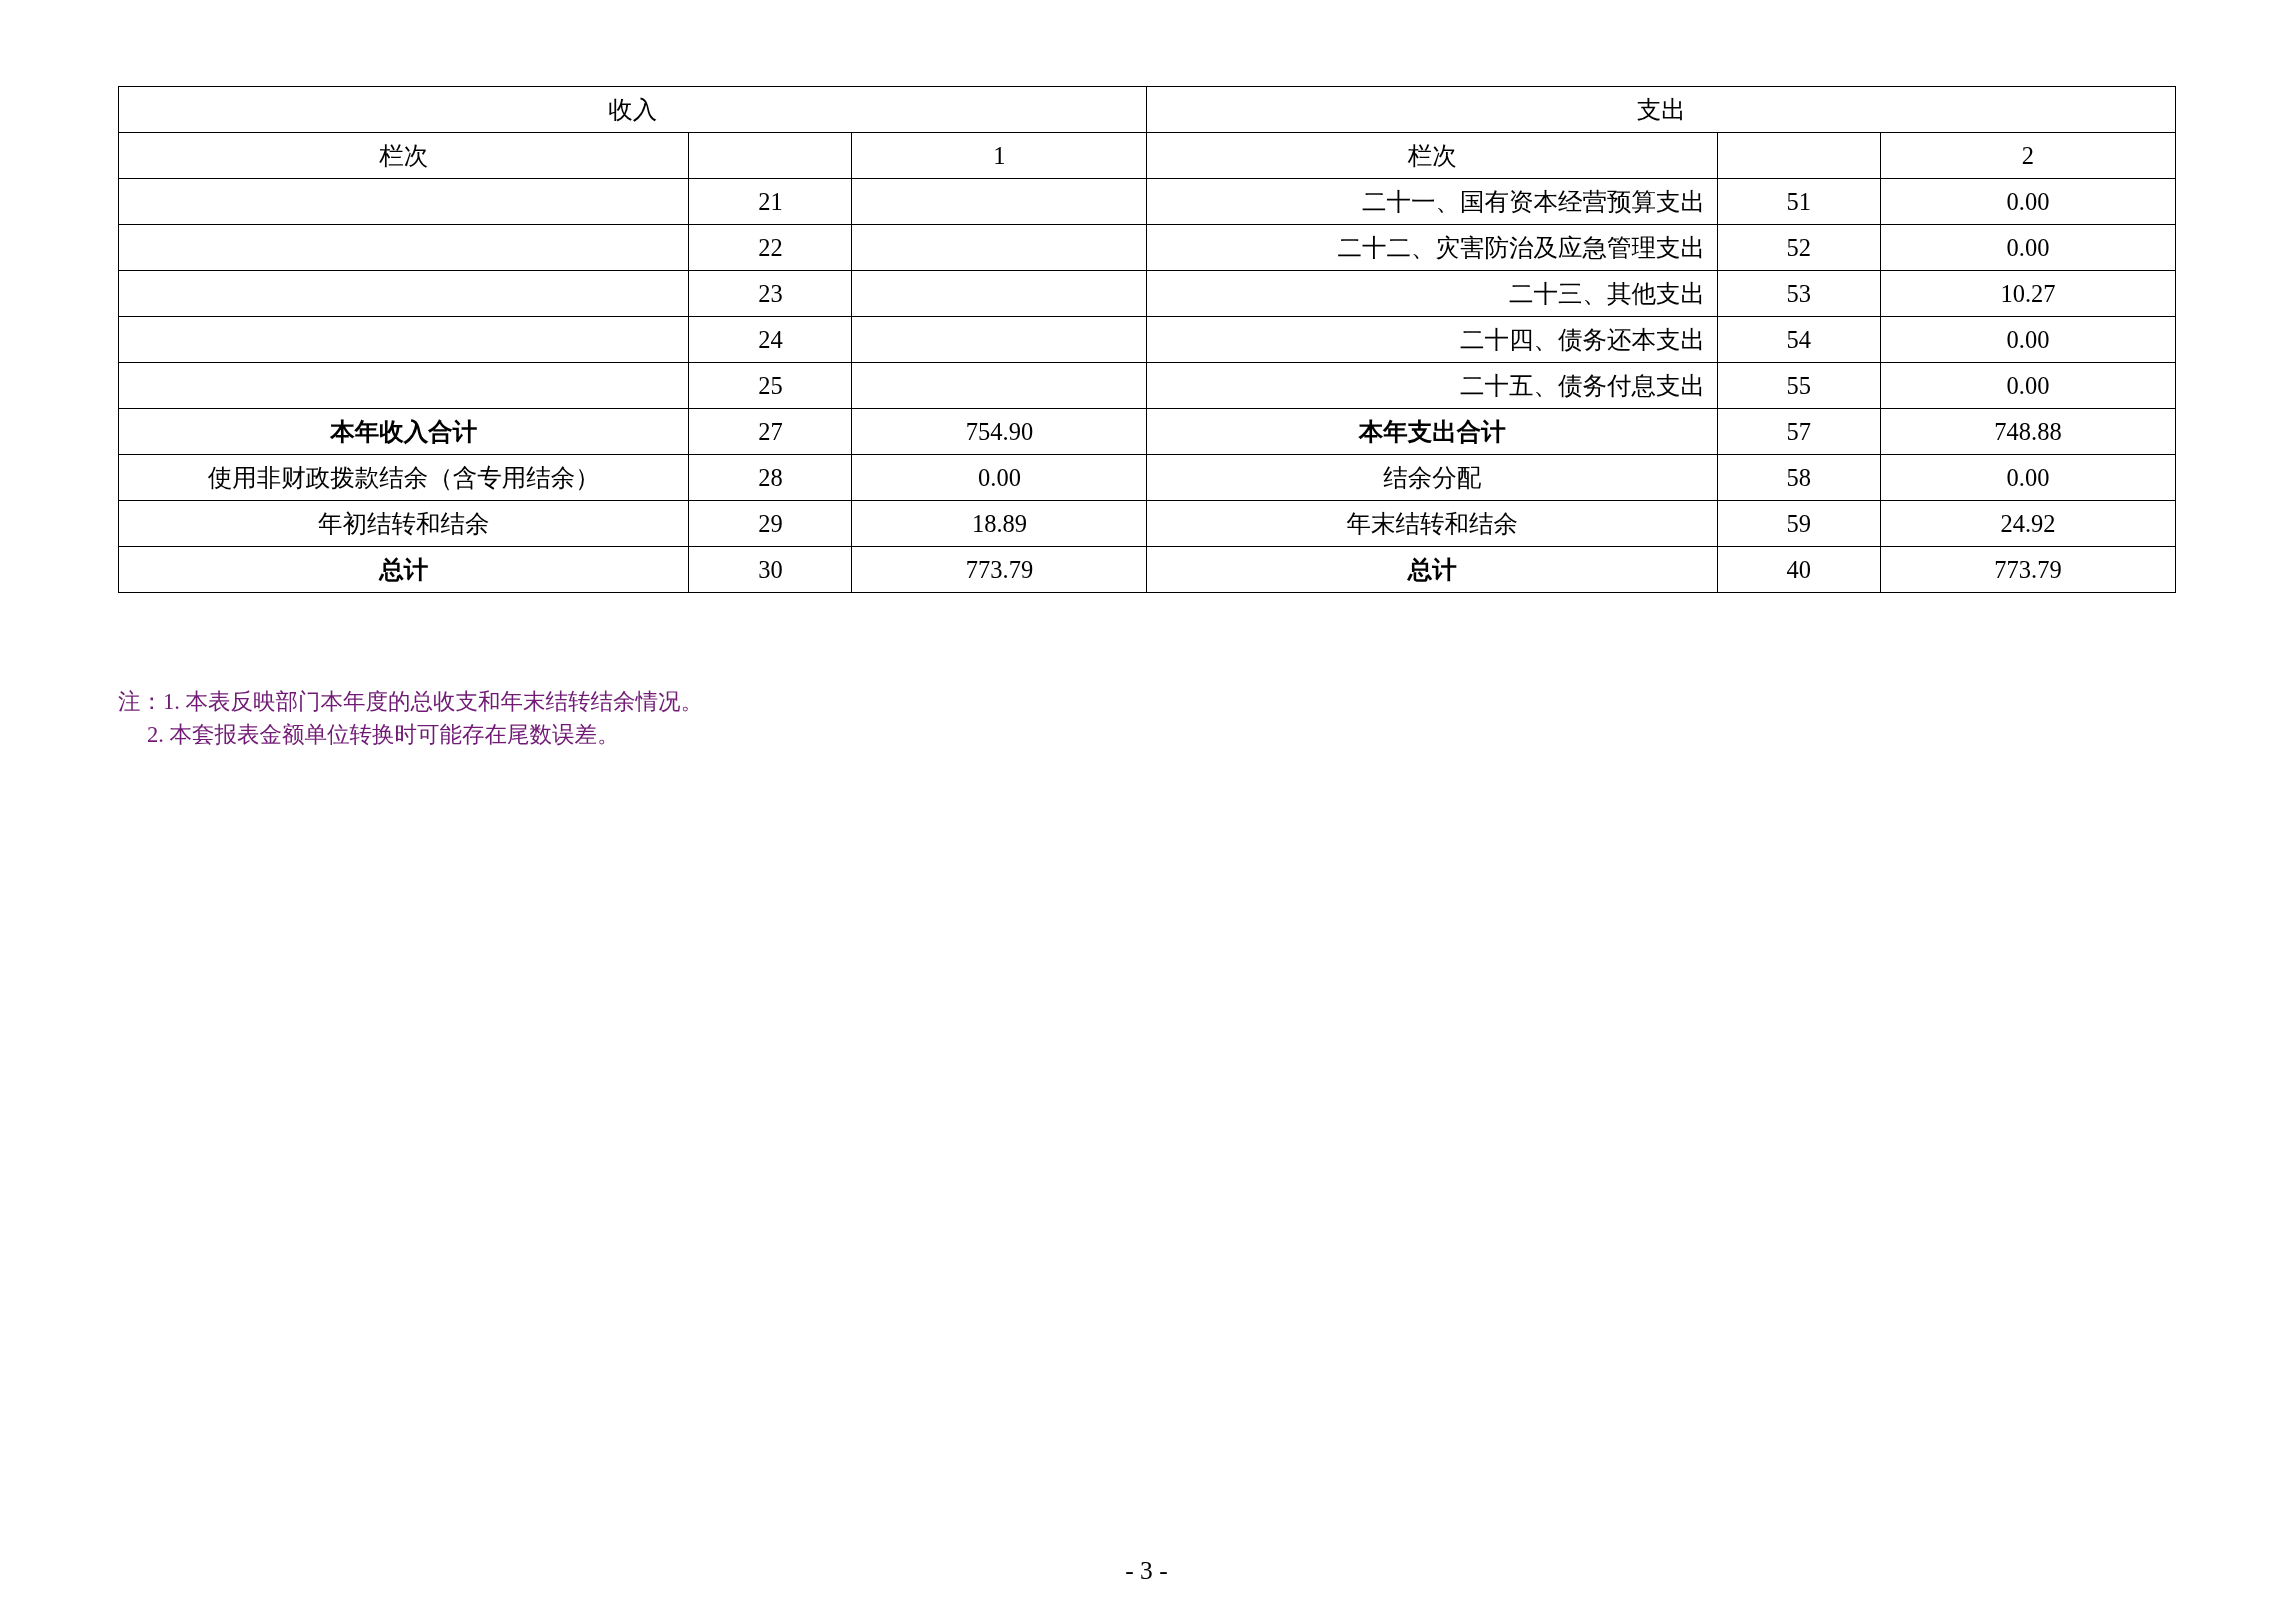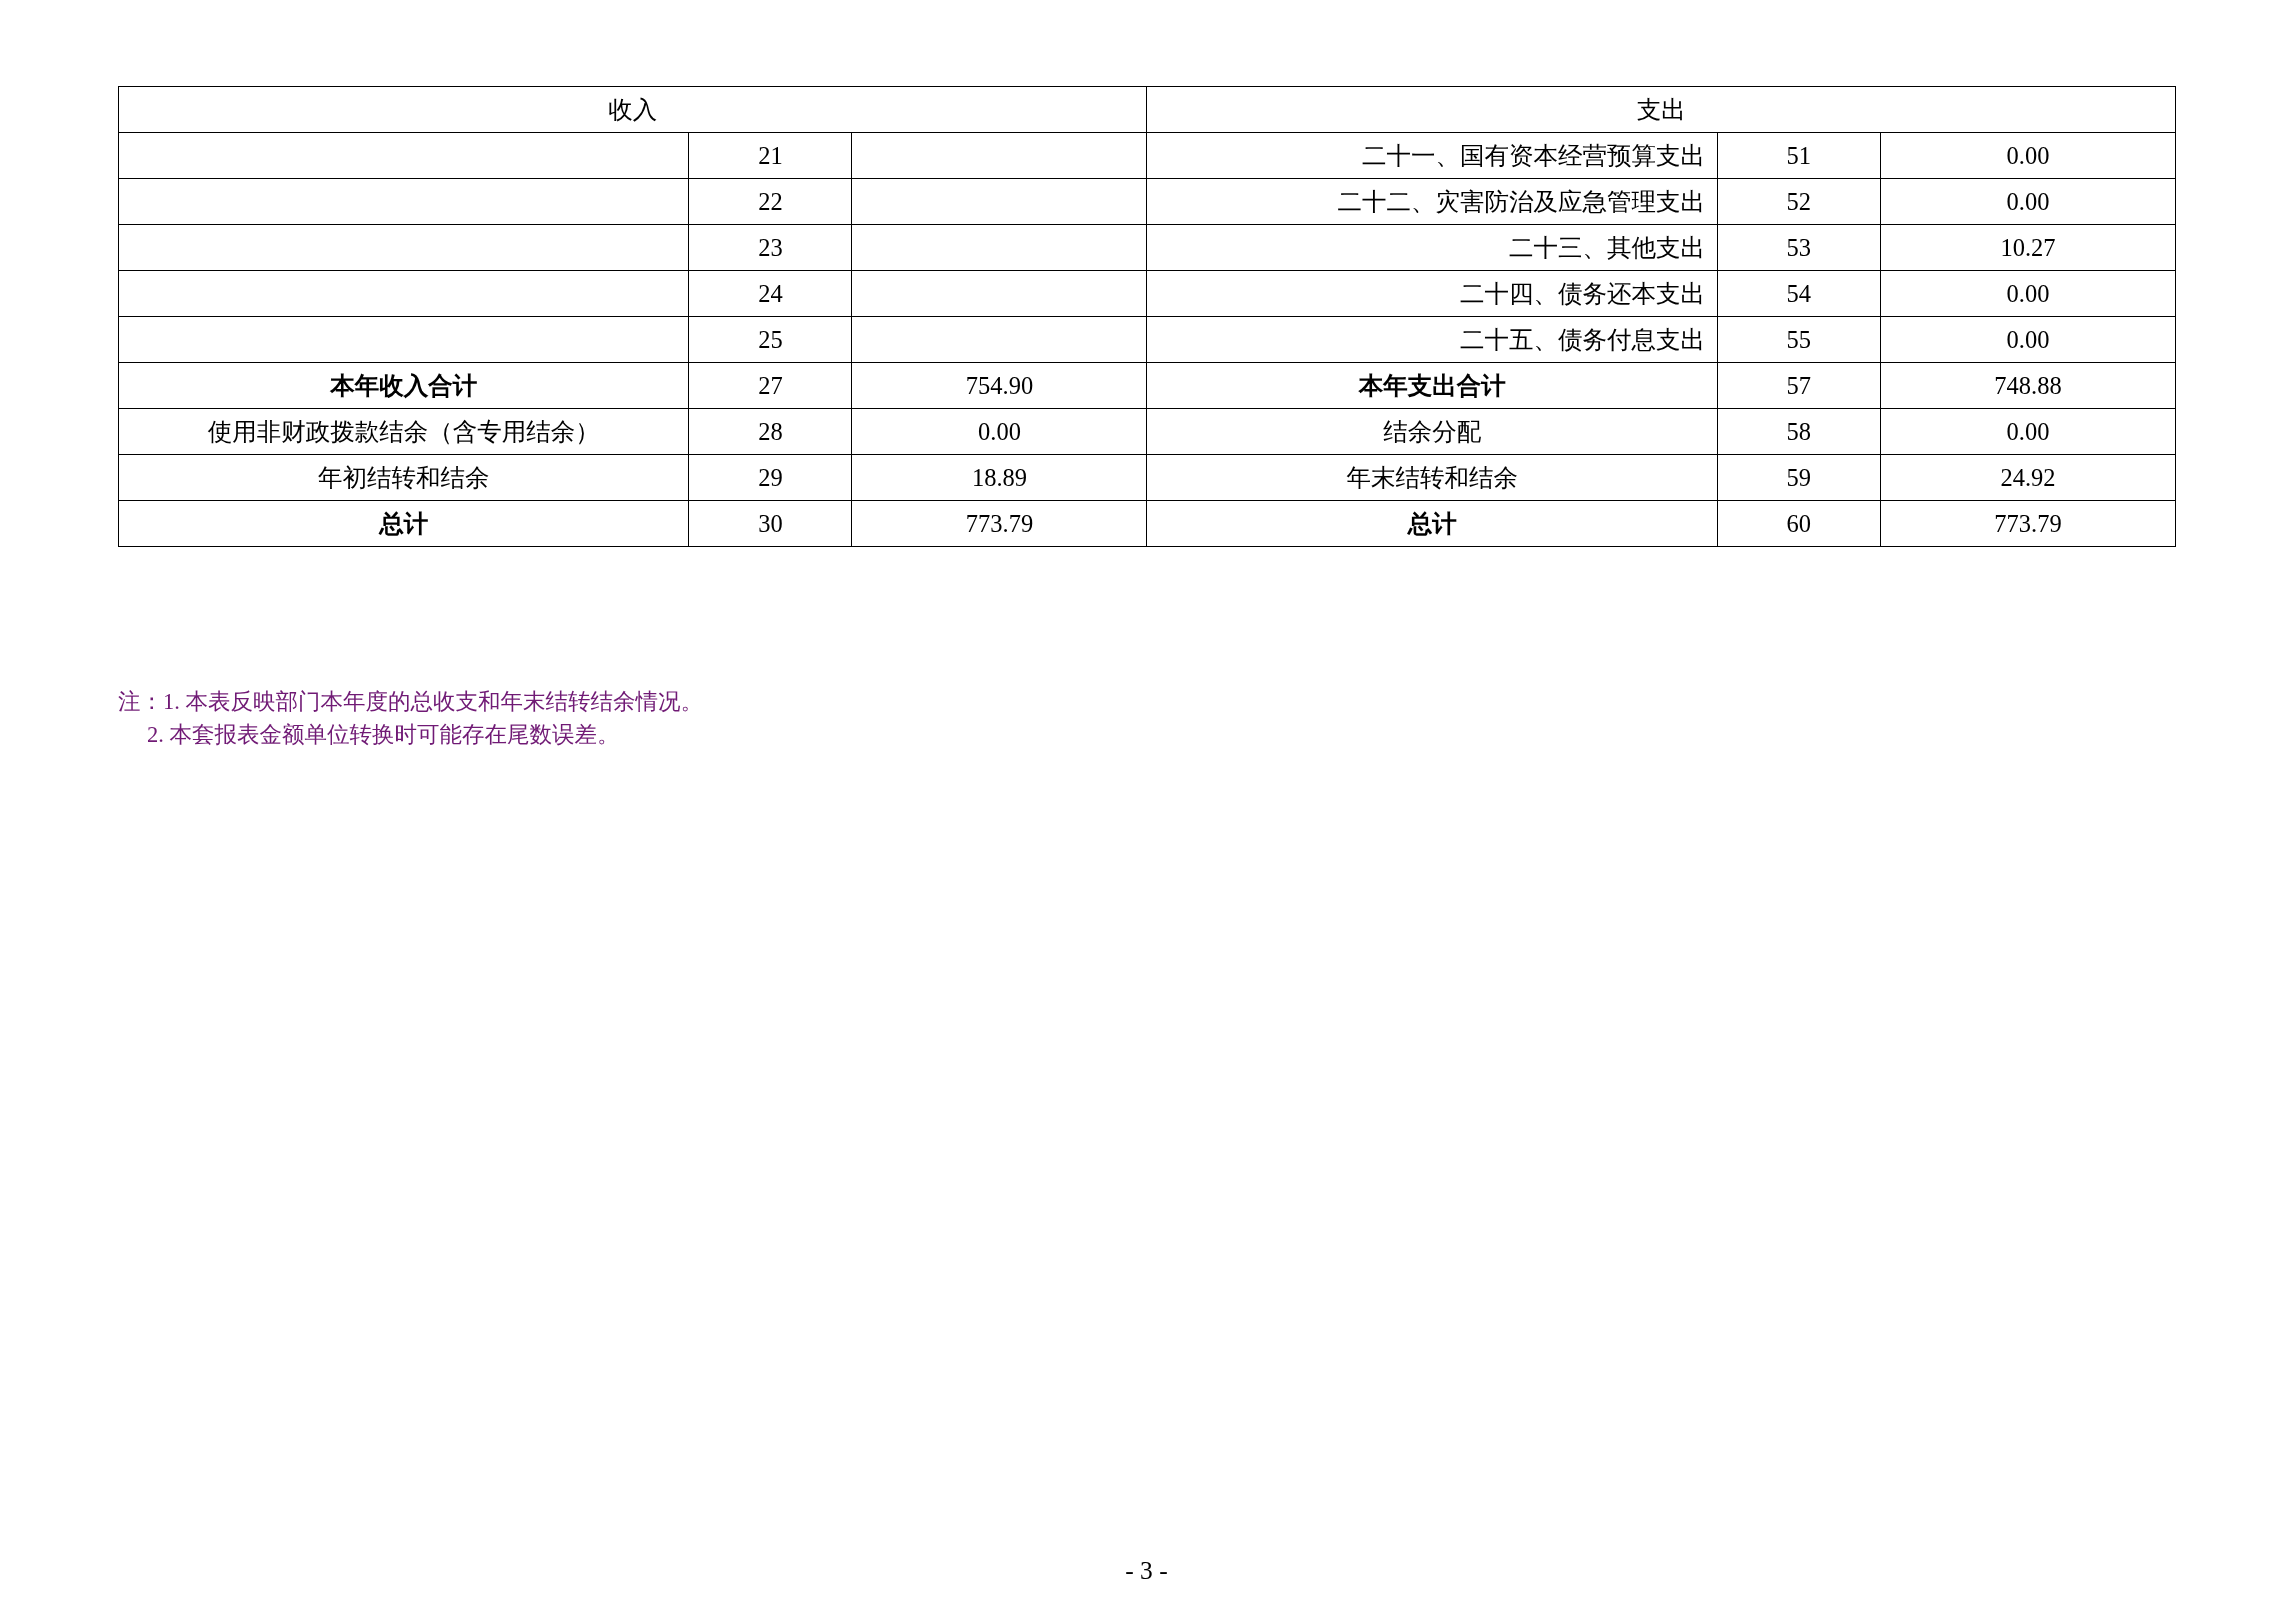--- a/index.html
+++ b/index.html
@@ -86,20 +86,28 @@
           <col class="c-num">
         <col class="c-item">
           <col class="c-line">
           <col class="c-num">
       </colgroup>
       <tbody>
         <tr>
           <td class="c-center" colspan="3">收入</td>
           <td class="c-center" colspan="3">支出</td>
         </tr>
+        <tr>
+          <td class="c-center">栏次</td>
+          <td class="c-center"></td>
+          <td class="c-center">1</td>
+          <td class="c-center">栏次</td>
+          <td class="c-center"></td>
+          <td class="c-center">2</td>
+        </tr>
 
         <tr>
           <td class="c-left"></td>
           <td class="c-center">21</td>
           <td class="c-right"></td>
           <td class="c-left">二十一、国有资本经营预算支出</td>
           <td class="c-center">51</td>
           <td class="c-right">0.00</td>
         </tr>
         <tr>
@@ -156,21 +164,21 @@
           <td class="c-right">18.89</td>
           <td class="c-center">年末结转和结余</td>
           <td class="c-center">59</td>
           <td class="c-right">24.92</td>
         </tr>
         <tr>
           <td class="c-center bold">总计</td>
           <td class="c-center">30</td>
           <td class="c-right">773.79</td>
           <td class="c-center bold">总计</td>
-          <td class="c-center">60</td>
+          <td class="c-center">40</td>
           <td class="c-right">773.79</td>
         </tr>
       </tbody>
     </table>
   </div>
 
   <div class="notes">
     <div>注：1. 本表反映部门本年度的总收支和年末结转结余情况。</div>
     <div class="note-indent">2. 本套报表金额单位转换时可能存在尾数误差。</div>
   </div>

